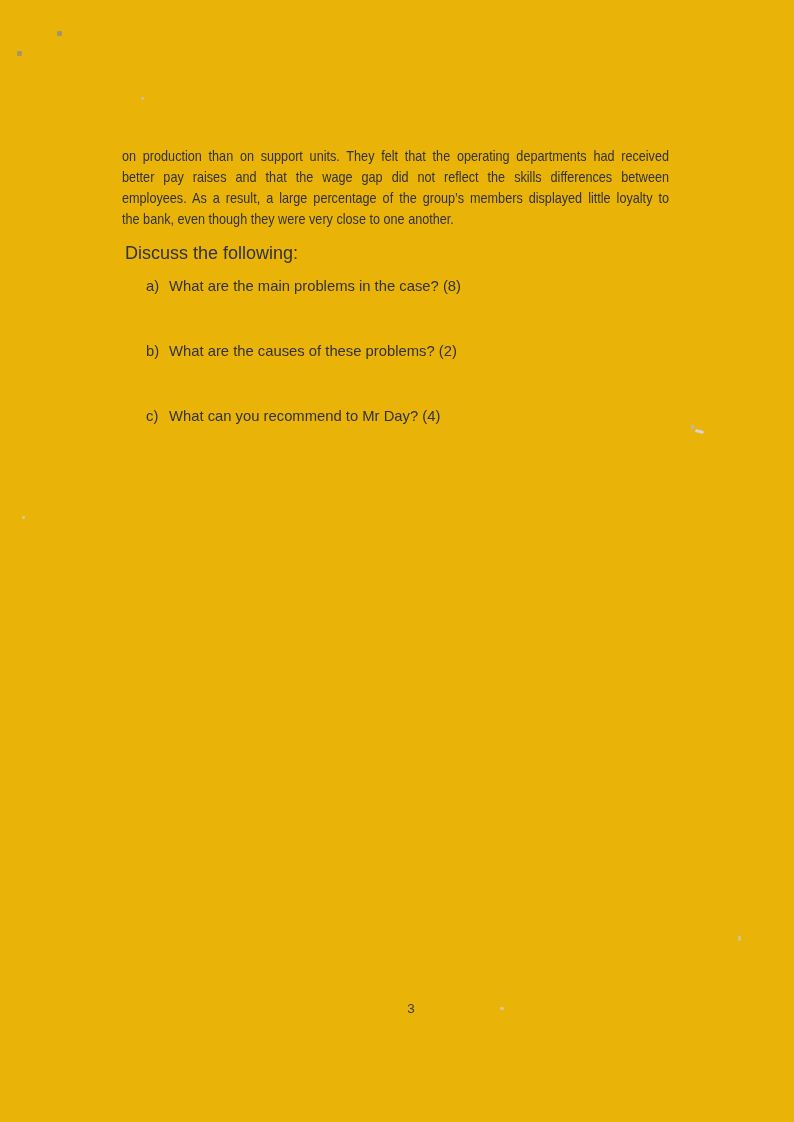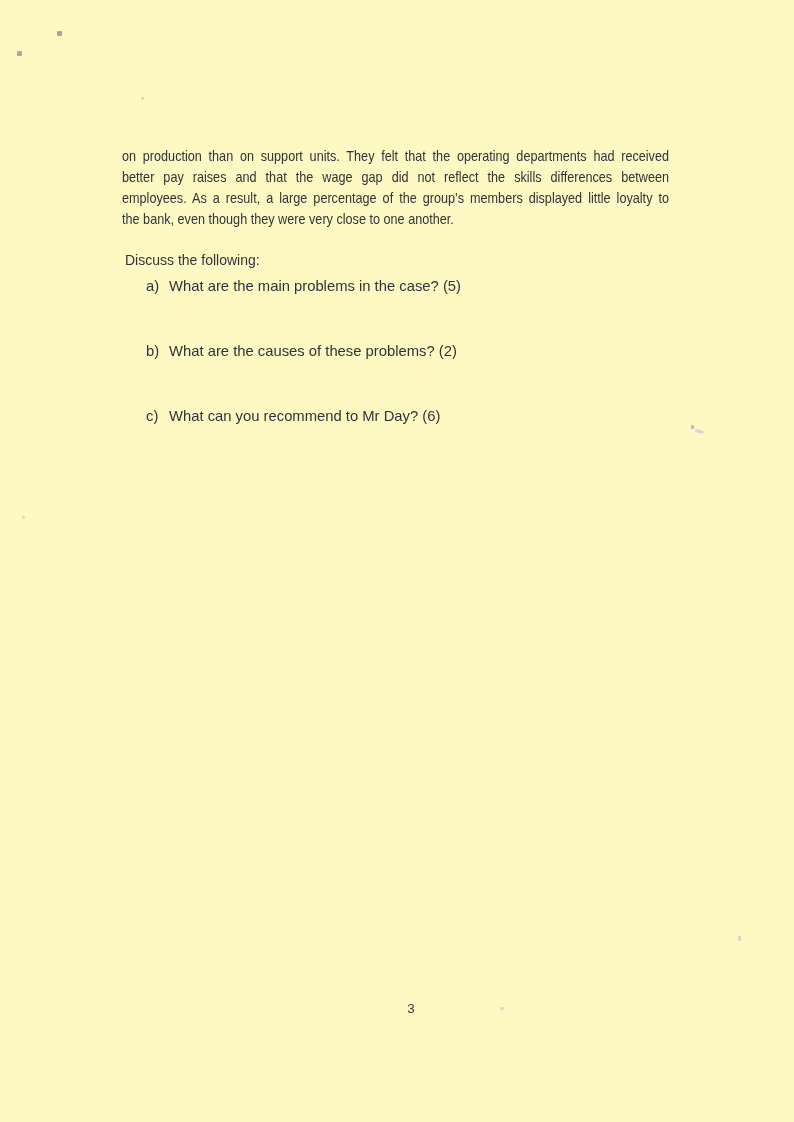--- a/index.html
+++ b/index.html
@@ -4,21 +4,21 @@
 <style>
   html, body {
     margin: 0;
     padding: 0;
     background: #ffffff;
   }
   .page {
     position: relative;
     width: 794px;
     height: 1122px;
-    background: #fef9c3;
+    background: #eab308;
     overflow: hidden;
     font-family: "Liberation Sans", sans-serif;
     color: #31323a;
   }
   .paragraph {
     position: absolute;
     left: 122px;
     top: 146px;
     width: 640px;
     transform: scaleX(0.8547);
@@ -30,22 +30,22 @@
     text-align: justify;
     text-align-last: justify;
     white-space: normal;
   }
   .paragraph .pline.last {
     text-align-last: left;
   }
   .prompt {
     position: absolute;
     left: 125px;
-    top: 250px;
-    font-size: 14px;
+    top: 243px;
+    font-size: 18px;
     line-height: 21px;
   }
   .questions {
     position: absolute;
     left: 146px;
     top: 276px;
     font-size: 14.8px;
     line-height: 21px;
   }
   .question-row {
@@ -109,29 +109,29 @@
     <div class="pline">better pay raises and that the wage gap did not reflect the skills differences between</div>
     <div class="pline">employees. As a result, a large percentage of the group’s members displayed little loyalty to</div>
     <div class="pline last">the bank, even though they were very close to one another.</div>
   </div>
 
   <div class="prompt">Discuss the following:</div>
 
   <div class="questions">
     <div class="question-row">
       <span class="q-label">a)</span>
-      <span class="q-text">What are the main problems in the case? (5)</span>
+      <span class="q-text">What are the main problems in the case? (8)</span>
     </div>
     <div class="question-row">
       <span class="q-label">b)</span>
       <span class="q-text">What are the causes of these problems? (2)</span>
     </div>
     <div class="question-row">
       <span class="q-label">c)</span>
-      <span class="q-text">What can you recommend to Mr Day? (6)</span>
+      <span class="q-text">What can you recommend to Mr Day? (4)</span>
     </div>
   </div>
 
   <div class="page-number">3</div>
 
   <div class="speck spk1"></div>
   <div class="speck spk2"></div>
   <div class="speck spk3"></div>
   <div class="speck spk5"></div>
   <div class="speck spk6"></div>

